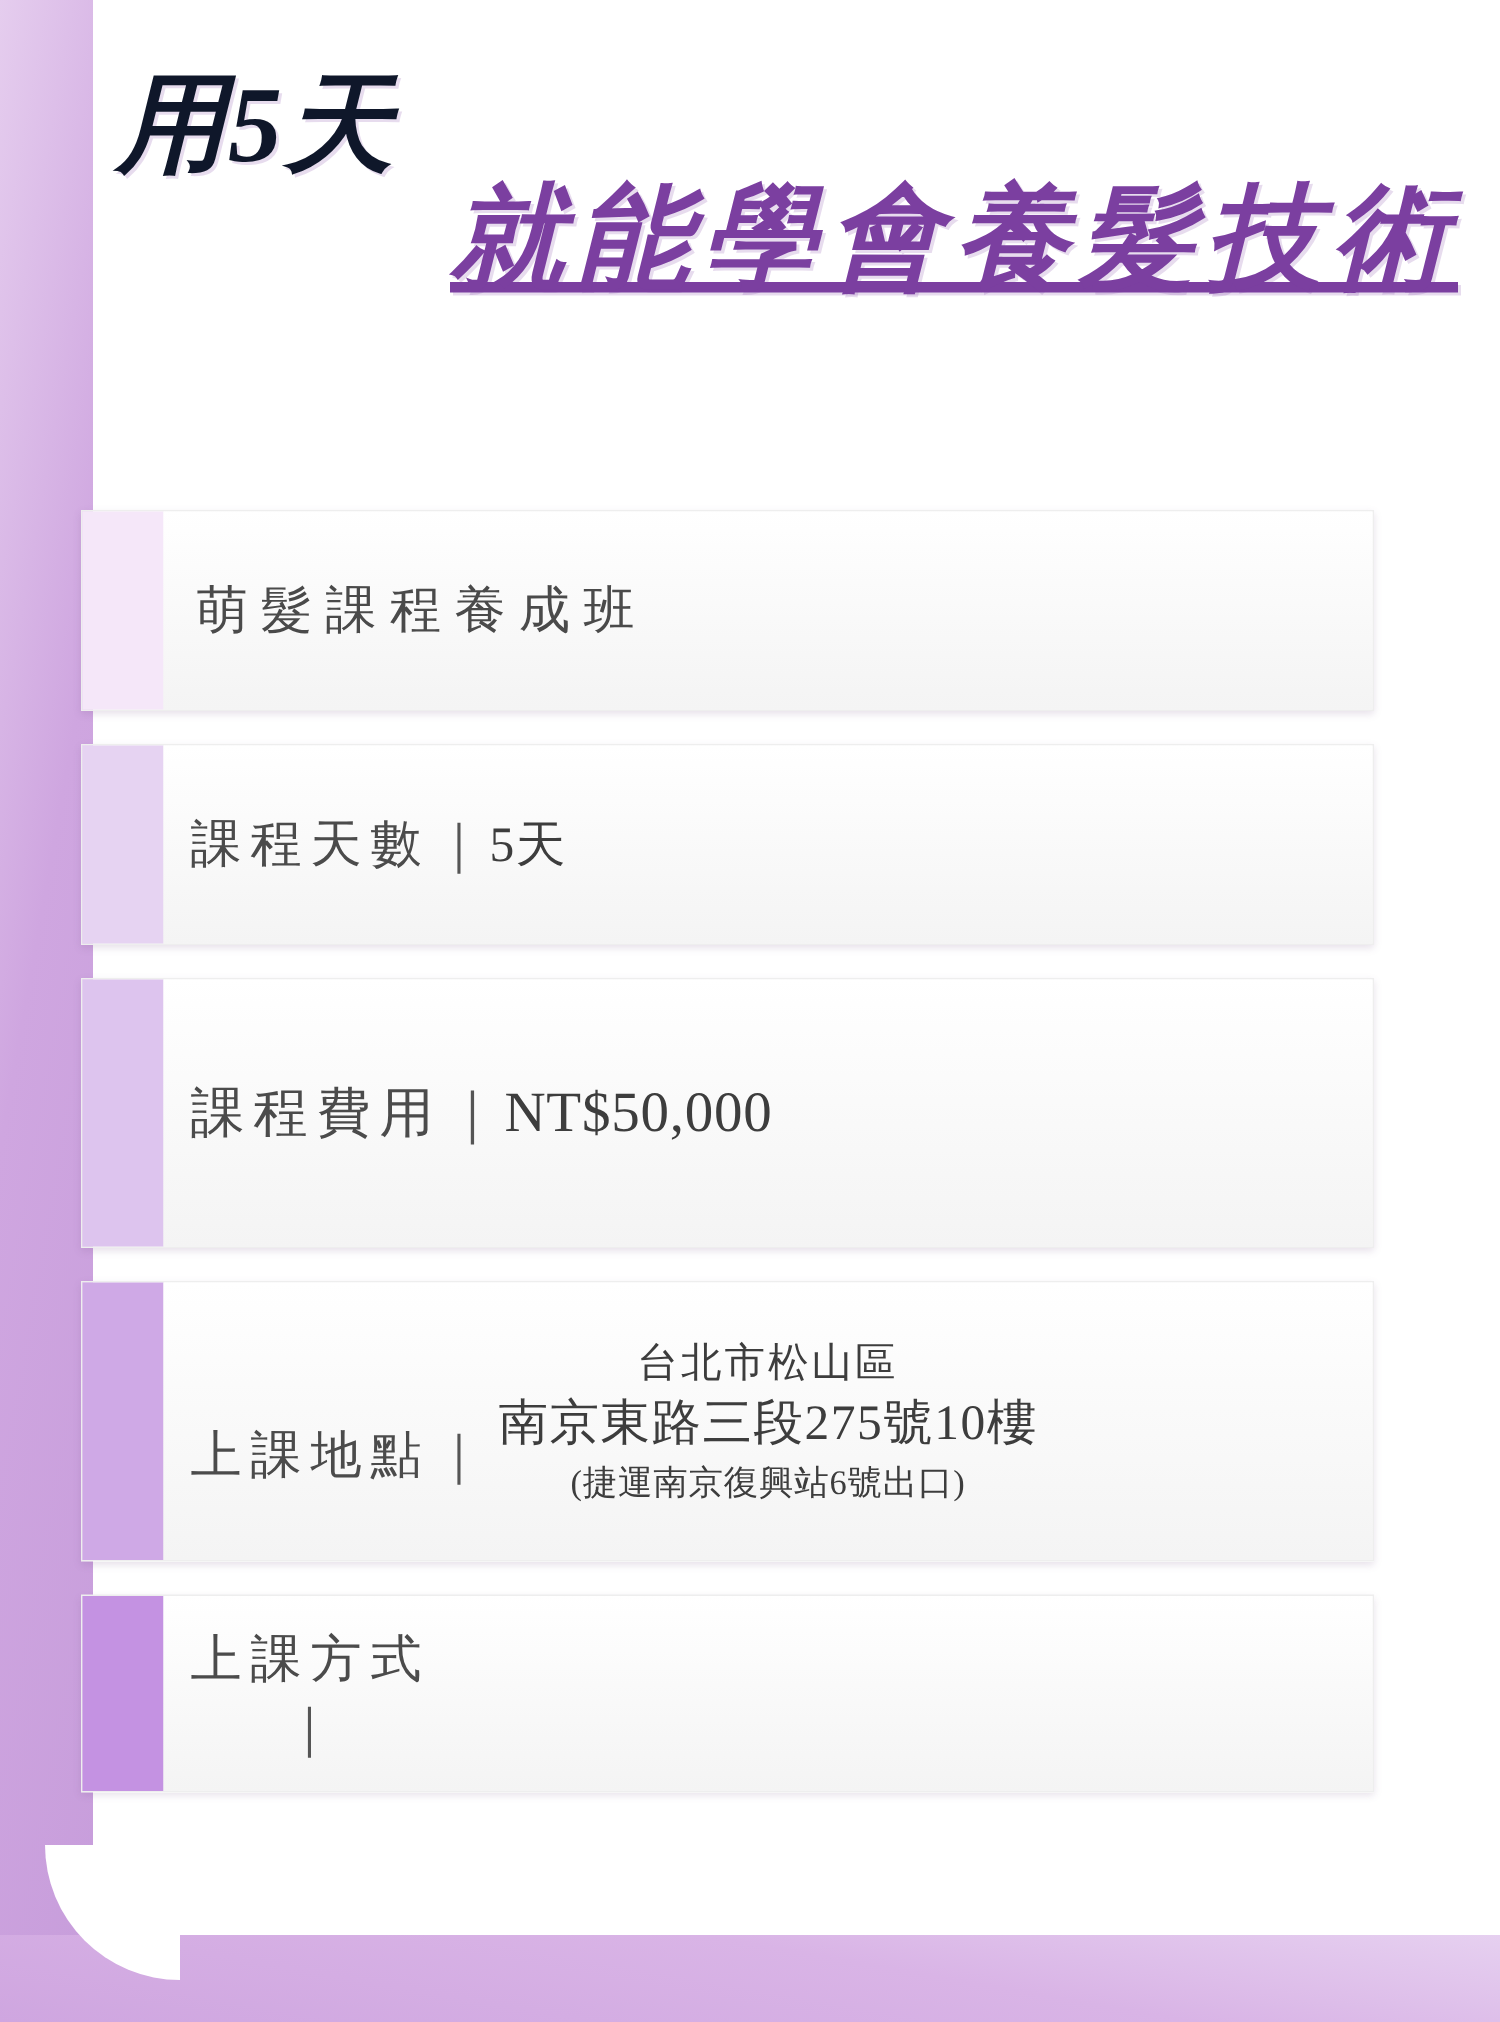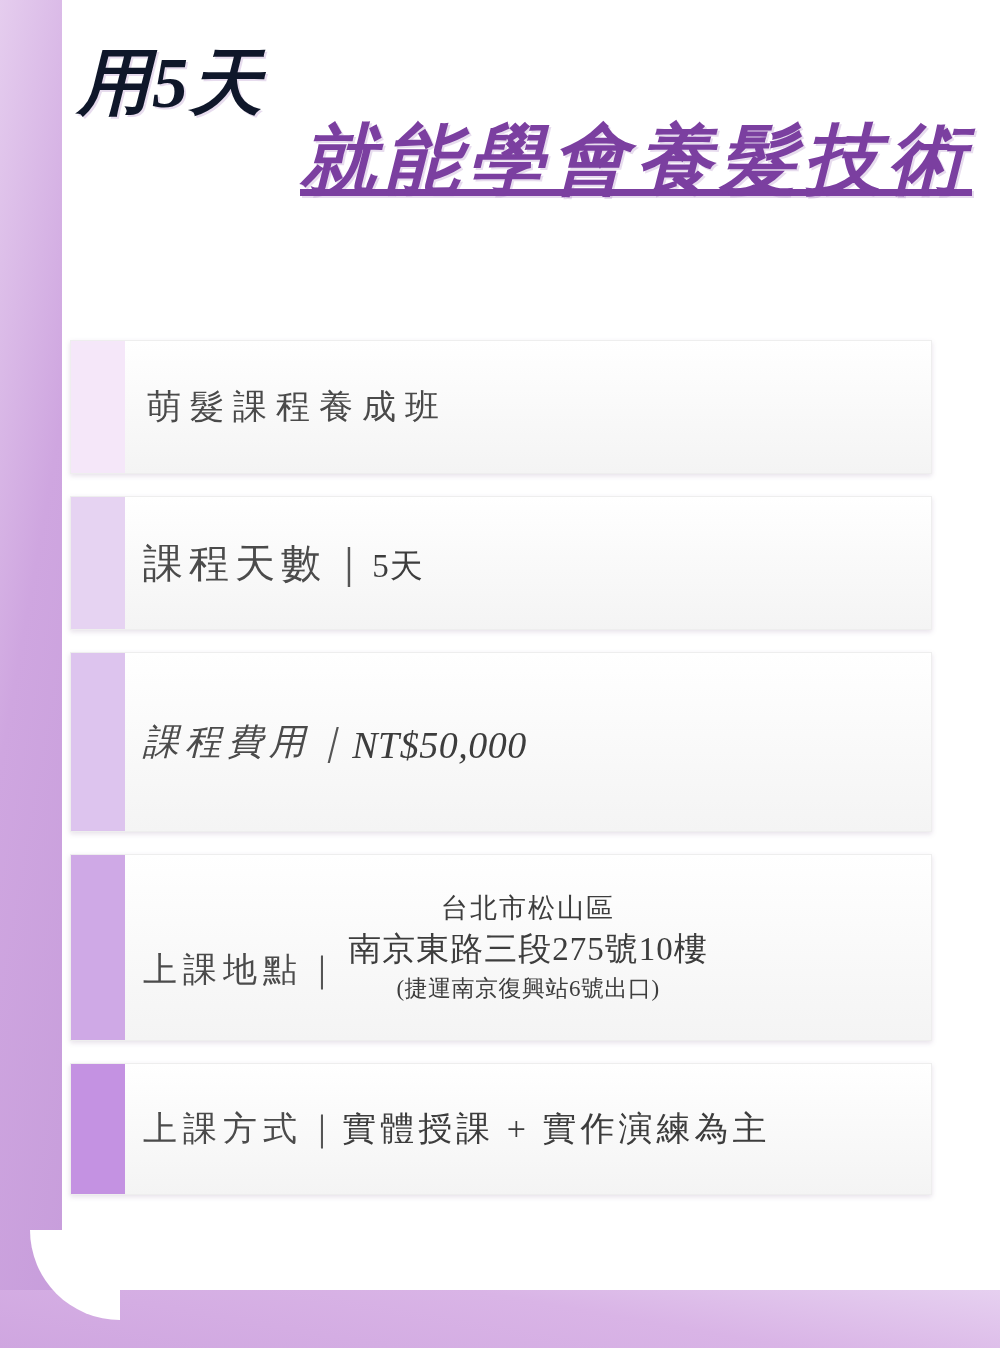--- a/index.html
+++ b/index.html
@@ -79,21 +79,21 @@
     text-align: right;
     padding-right: 10px;
     margin-top: -6px;
     text-shadow: 2px 2px 0 rgba(120,60,160,0.18);
     text-decoration: underline;
   }
 
   
   .rows {
     position: absolute;
-    left: 70px;
+    left: 54px;
     top: 340px;
     width: 862px;
   }
   .row {
     position: relative;
     margin-bottom: 22px;
     display: flex;
     align-items: stretch;
     background: linear-gradient(180deg, #fdfdfd 0%, #f3f3f3 100%);
     box-shadow: 0 2px 5px rgba(120,90,140,0.18);
@@ -143,25 +143,25 @@
   
   .row-1 .row-body { padding-left: 22px; }
   .r1-title {
     font-size: 34px;
     letter-spacing: 9px;
     color: #4a4a4a;
   }
 
   
   .r2-wrap { display: flex; align-items: baseline; }
-  .r2-lbl { font-size: 40px; }
+  .r2-lbl { font-size: 34px; }
   .r2-val { font-size: 33px; letter-spacing: 1px; }
 
   
-  .r3-wrap { display: flex; align-items: flex-end; font-style: italic; }
+  .r3-wrap { display: flex; align-items: center; }
   .r3-lbl { font-size: 36px; }
   .r3-val { font-size: 38px; letter-spacing: 0.5px; }
 
   
   .r4-wrap {
     display: flex;
     align-items: center;
     width: 100%;
   }
   .r4-lbl { font-size: 34px; margin-top: 46px; }
@@ -170,21 +170,21 @@
     flex-direction: column;
     align-items: center;
     line-height: 1.38;
     margin-left: 6px;
   }
   .r4-l1 { font-size: 27px; letter-spacing: 2px; color: #3d3d3d; }
   .r4-l2 { font-size: 33px; letter-spacing: 1px; color: #3d3d3d; }
   .r4-l3 { font-size: 23px; letter-spacing: 0.5px; color: #3d3d3d; }
 
   
-  .r5-wrap { display: flex; align-items: flex-start; }
+  .r5-wrap { display: flex; align-items: center; flex-direction: column; }
   .r5-lbl { font-size: 34px; }
   .r5-val { font-size: 34px; letter-spacing: 4px; }
 </style>
 </head>
 <body>
 
 <div class="frame-left"></div>
 <div class="page-inner"></div>
 <div class="frame-bottom"></div>
 <div class="frame-corner-mask"></div>
@@ -239,18 +239,17 @@
       </span>
     </div>
   </div>
 
   <div class="row row-5">
     <div class="row-tab"></div>
     <div class="row-body">
       <span class="r5-wrap">
         <span class="lbl r5-lbl">上課方式</span>
         <span class="sep r5-lbl">｜</span>
-        <span class="val r5-val">實體授課 + 實作演練為主</span>
       </span>
     </div>
   </div>
 
 </div>
 
 </body></html>

